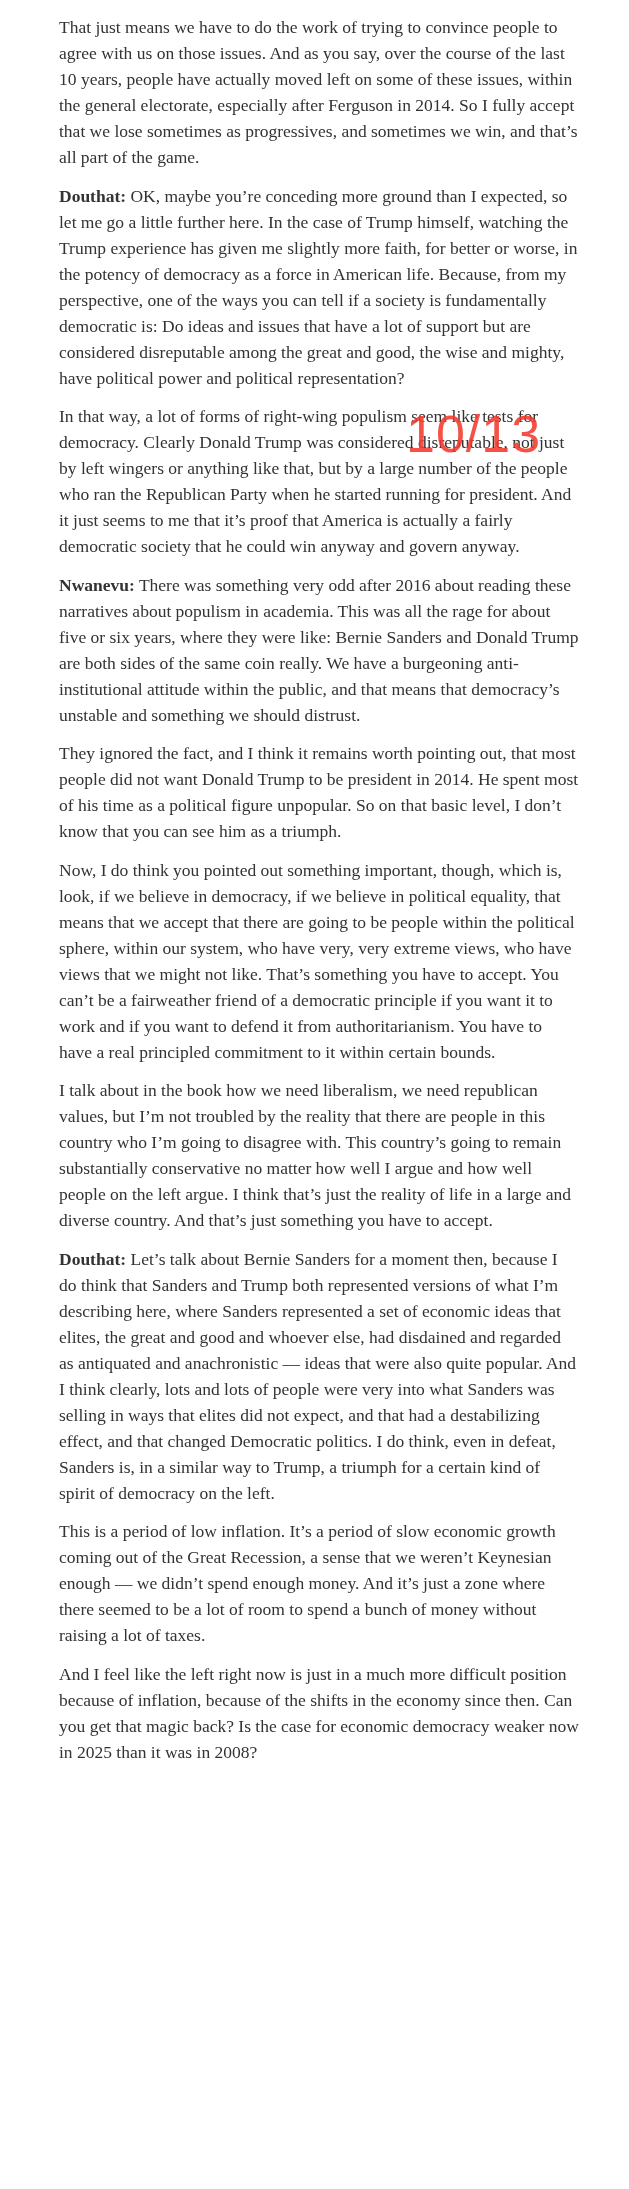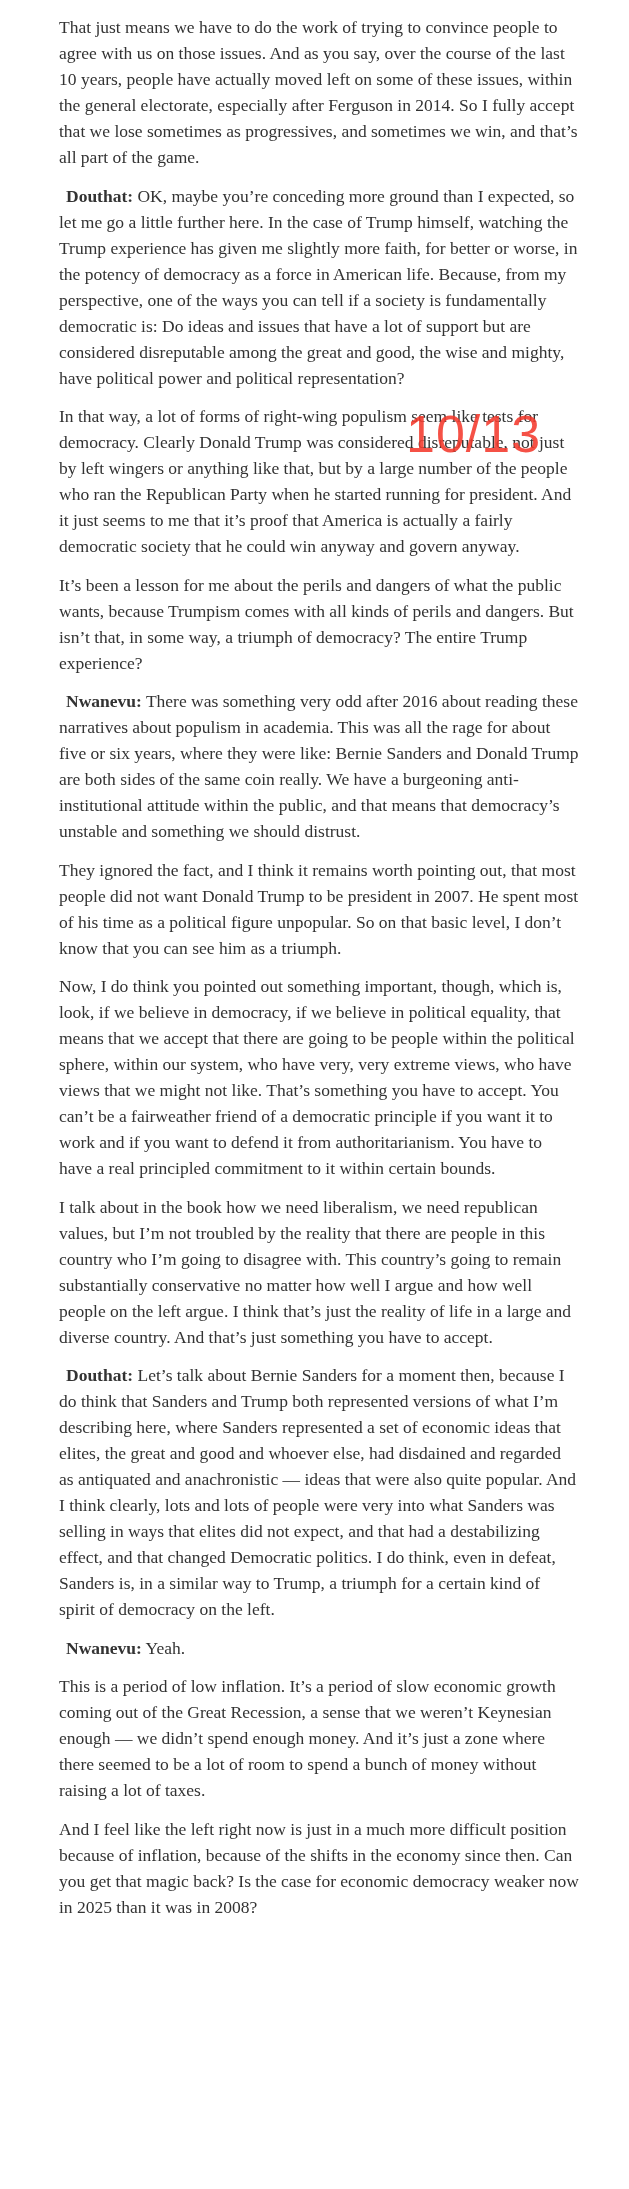--- a/index.html
+++ b/index.html
@@ -24,21 +24,20 @@
     line-height: 26px;
     color: #333333;
     text-rendering: optimizeLegibility;
   }
   .article p {
     margin: 0 0 12.5px 0;
   }
   .article strong {
     font-weight: 700;
     color: #333333;
-    margin-left: 7px;
   }
   .page-overlay {
     position: absolute;
     left: 406px;
     top: 408px;
     font-family: "Liberation Sans", "DejaVu Sans", sans-serif;
     font-size: 52px;
     font-weight: 400;
     line-height: 1;
     letter-spacing: 1px;
@@ -48,24 +47,22 @@
     pointer-events: none;
   }
 </style>
 </head>
 <body>
 
 <div class="article">
   <p><span>That just means we have to do the work of trying to convince people to agree with us on those issues. And as you say, over the course of the last 10 years, people have actually moved left on some of these issues, within the general electorate, especially after Ferguson in 2014. So I fully accept that we lose sometimes as progressives, and sometimes we win, and that’s all part of the game.</span></p>
   <p><strong>Douthat:</strong> <span>OK, maybe you’re conceding more ground than I expected, so let me go a little further here. In the case of Trump himself, watching the Trump experience has given me slightly more faith, for better or worse, in the potency of democracy as a force in American life. Because, from my perspective, one of the ways you can tell if a society is fundamentally democratic is: Do ideas and issues that have a lot of support but are considered disreputable among the great and good, the wise and mighty, have political power and political representation?</span></p>
   <p><span>In that way, a lot of forms of right-wing populism seem like tests for democracy. Clearly Donald Trump was considered disreputable, not just by left wingers or anything like that, but by a large number of the people who ran the Republican Party when he started running for president. And it just seems to me that it’s proof that America is actually a fairly democratic society that he could win anyway and govern anyway.</span></p>
-  <p><span>It’s been a lesson for me about the perils and dangers of what the public wants, because Trumpism comes with all kinds of perils and dangers. But isn’t that, in some way, a triumph of democracy? The entire Trump experience?</span></p>
   <p><strong>Nwanevu:</strong> <span>There was something very odd after 2016 about reading these narratives about populism in academia. This was all the rage for about five or six years, where they were like: Bernie Sanders and Donald Trump are both sides of the same coin really. We have a burgeoning anti-institutional attitude within the public, and that means that democracy’s unstable and something we should distrust.</span></p>
-  <p><span>They ignored the fact, and I think it remains worth pointing out, that most people did not want Donald Trump to be president in 2007. He spent most of his time as a political figure unpopular. So on that basic level, I don’t know that you can see him as a triumph.</span></p>
+  <p><span>They ignored the fact, and I think it remains worth pointing out, that most people did not want Donald Trump to be president in 2014. He spent most of his time as a political figure unpopular. So on that basic level, I don’t know that you can see him as a triumph.</span></p>
   <p><span>Now, I do think you pointed out something important, though, which is, look, if we believe in democracy, if we believe in political equality, that means that we accept that there are going to be people within the political sphere, within our system, who have very, very extreme views, who have views that we might not like. That’s something you have to accept. You can’t be a fairweather friend of a democratic principle if you want it to work and if you want to defend it from authoritarianism. You have to have a real principled commitment to it within certain bounds.</span></p>
   <p><span>I talk about in the book how we need liberalism, we need republican values, but I’m not troubled by the reality that there are people in this country who I’m going to disagree with. This country’s going to remain substantially conservative no matter how well I argue and how well people on the left argue. I think that’s just the reality of life in a large and diverse country. And that’s just something you have to accept.</span></p>
   <p><strong>Douthat:</strong> <span>Let’s talk about Bernie Sanders for a moment then, because I do think that Sanders and Trump both represented versions of what I’m describing here, where Sanders represented a set of economic ideas that elites, the great and good and whoever else, had disdained and regarded as antiquated and anachronistic — ideas that were also quite popular. And I think clearly, lots and lots of people were very into what Sanders was selling in ways that elites did not expect, and that had a destabilizing effect, and that changed Democratic politics. I do think, even in defeat, Sanders is, in a similar way to Trump, a triumph for a certain kind of spirit of democracy on the left.</span></p>
-  <p><strong>Nwanevu:</strong> <span>Yeah.</span></p>
   <p><span>This is a period of low inflation. It’s a period of slow economic growth coming out of the Great Recession, a sense that we weren’t Keynesian enough — we didn’t spend enough money. And it’s just a zone where there seemed to be a lot of room to spend a bunch of money without raising a lot of taxes.</span></p>
   <p><span>And I feel like the left right now is just in a much more difficult position because of inflation, because of the shifts in the economy since then. Can you get that magic back? Is the case for economic democracy weaker now in 2025 than it was in 2008?</span></p>
 </div>
 
 <div class="page-overlay" style="color: rgb(244, 58, 45);">10/13</div>
 
 </body></html>

